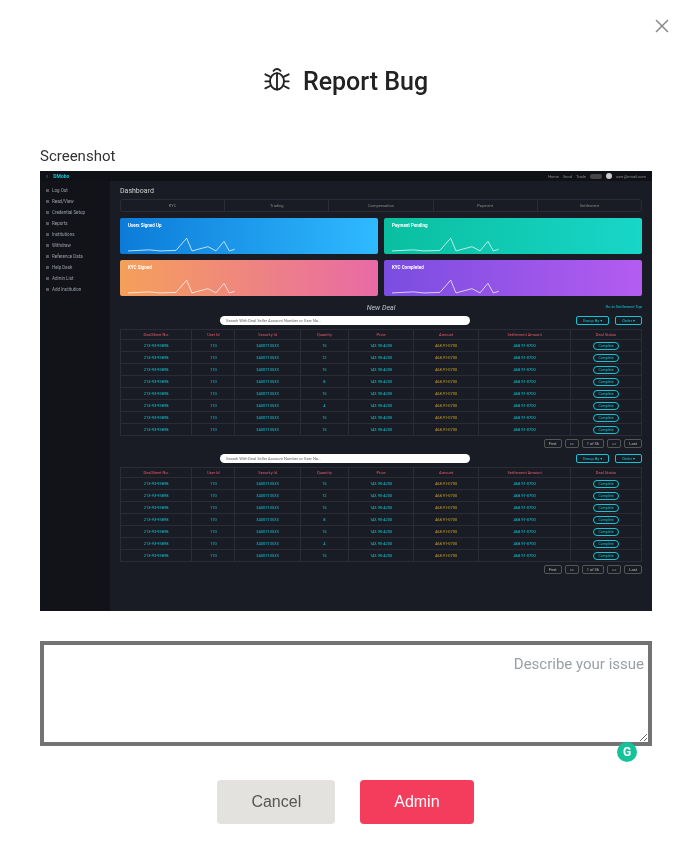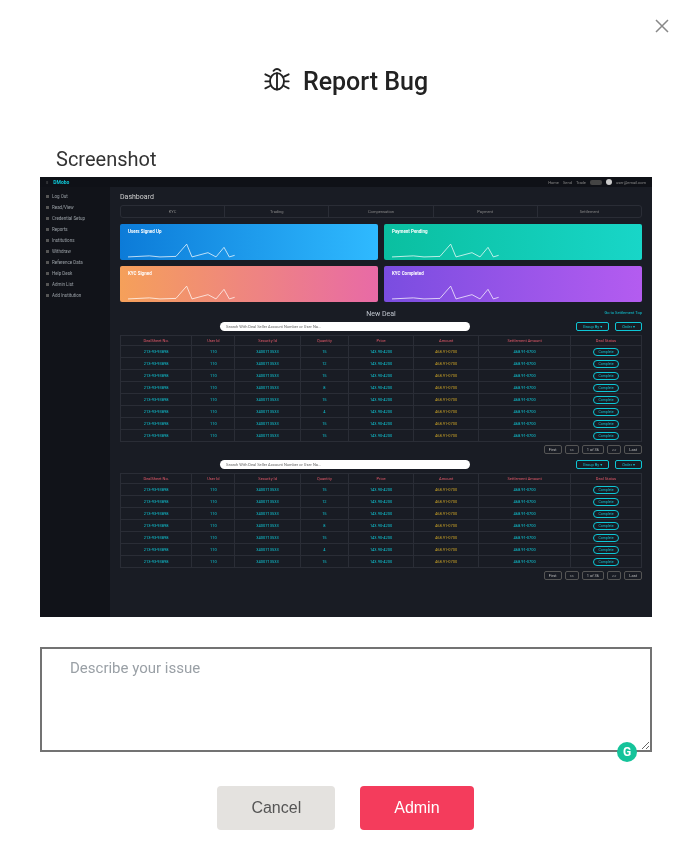--- a/index.html
+++ b/index.html
@@ -34,23 +34,23 @@
     justify-content: center;
     gap: 12px;
   }
   .bug-svg { width: 28px; height: 28px; }
   .header-title {
     font-size: 25px;
     font-weight: 500;
     color: #222;
   }
   .section-label {
-    font-size: 20px;
+    font-size: 15px;
     color: #333;
-    margin-left: 56px;
+    margin-left: 40px;
     margin-bottom: 6px;
   }
   .screenshot-frame {
     margin: 0 40px 30px 40px;
     width: 612px;
     height: 440px;
     background: #a3a3a3;
     position: relative;
     overflow: hidden;
   }
@@ -117,21 +117,21 @@
     overflow: hidden;
   }
   .c1 { background: linear-gradient(90deg, #0c7bd8, #2fbaff); }
   .c2 { background: linear-gradient(90deg, #0abfa0, #18d6c8); }
   .c3 { background: linear-gradient(90deg, #f5a05a, #e86aa6); }
   .c4 { background: linear-gradient(90deg, #7a4de0, #b45cf0); }
   .spark {
     position: absolute; bottom: 2px; left: 8px; right: 8px; height: 16px;
   }
   .section-head {
-    text-align: center; color: #bfc4cd; font-size: 7px; margin: 4px 0 4px 0; position: relative;
+    text-align: center; color: #bfc4cd; font-size: 7px; margin: 4px 0 4px 0; position: relative; font-style: italic;
   }
   .section-head .toplink { position: absolute; right: 0; top: 0; color: #0ec6d5; font-size: 4px; }
   .controls { display: flex; align-items: center; gap: 6px; margin-bottom: 4px; }
   .searchbar {
     flex: 1; max-width: 250px; margin: 0 auto;
     background: #fff; border-radius: 10px; height: 9px;
     color: #666; font-size: 4px; display: flex; align-items: center; padding: 0 6px;
   }
   .pillbtn {
     border: 1px solid #0ec6d5; color: #0ec6d5; font-size: 4px;
@@ -158,27 +158,28 @@
   .pager .pg {
     border: 1px solid #555; color: #bbb; font-size: 4px; padding: 1px 4px; border-radius: 2px;
   }
   
   .desc-area {
     margin: 0 40px;
   }
   textarea.desc {
     width: 612px;
     height: 105px;
-    border: 2px solid #737373;
+    border: 4px solid #737373;
     resize: both;
-    padding: 10px 28px;
+    padding: 10px 4px;
     font-size: 15px;
     font-family: inherit;
     color: #333;
     outline: none;
+    text-align: right;
   }
   textarea.desc::placeholder { color: #9aa0a6; }
   .gram-badge {
     position: absolute;
     width: 20px; height: 20px;
     background: #15c39a;
     border-radius: 50%;
     color: #fff;
     font-weight: bold;
     font-size: 12px;

